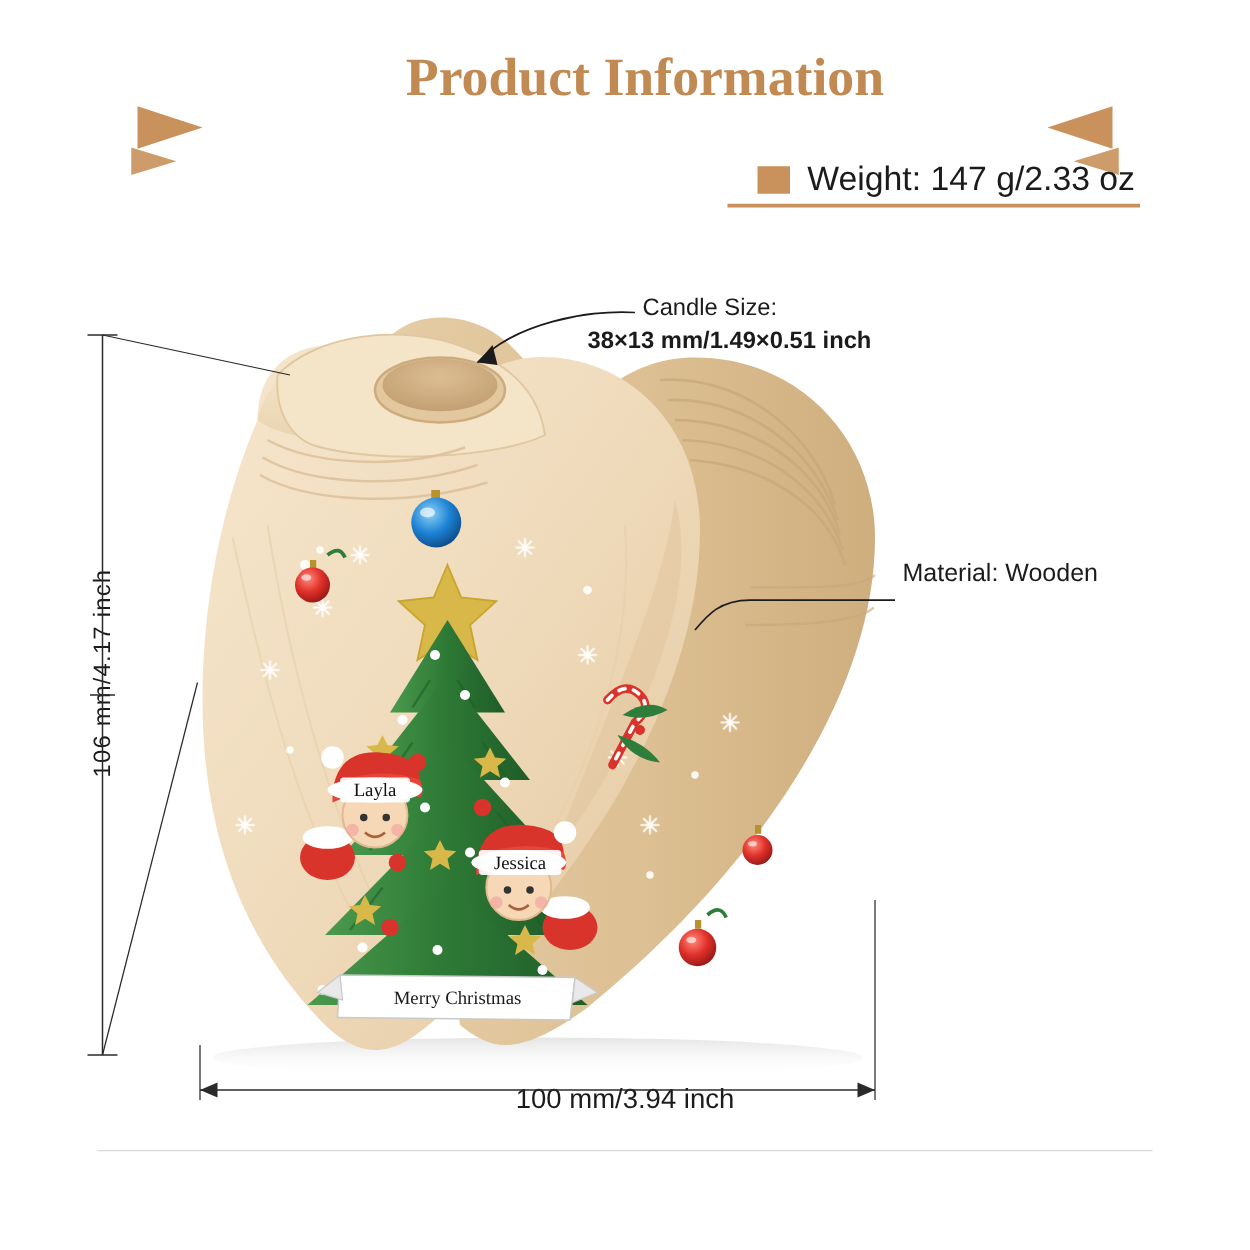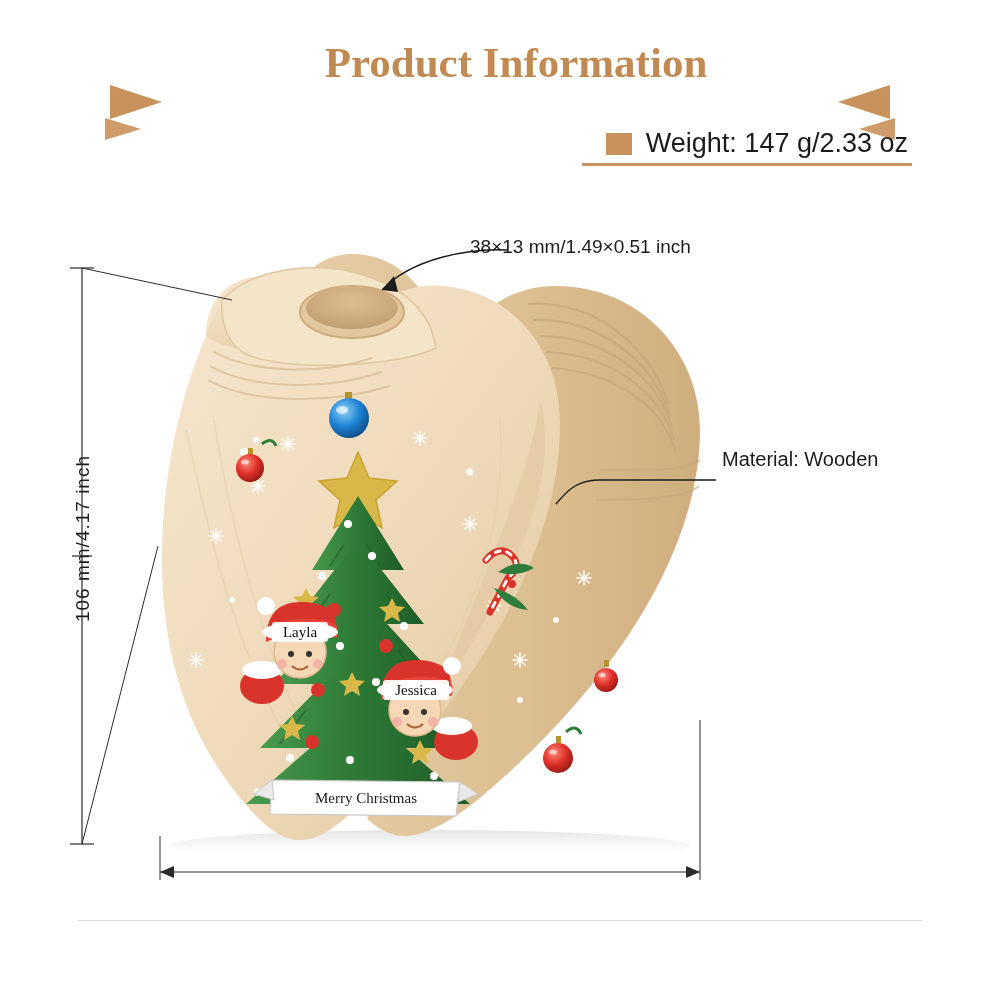--- a/index.html
+++ b/index.html
@@ -33,21 +33,21 @@
   .weight-bullet{width:26px;height:22px;background:#c9915b;display:block;}
   .weight-text{font-size:27px;color:#1b1b1b;font-family:"Liberation Sans", sans-serif;}
   .weight-underline{
     position:absolute;right:88px;top:163px;width:330px;height:3px;background:#c9915b;
   }
 
   
   .callout-candle{
     position:absolute;left:514px;top:234px;font-size:19px;color:#1b1b1b;line-height:26px;
   }
-  .callout-candle .l2{margin-left:-44px;}
+  .callout-candle .l2{margin-left:-44px;font-weight:bold;}
   .callout-material{
     position:absolute;left:722px;top:448px;font-size:20px;color:#1b1b1b;
   }
 
   
   .dim-left{
     position:absolute;left:72px;top:455px;width:40px;text-align:center;
     font-size:19px;color:#1b1b1b;
     writing-mode:vertical-rl;transform:rotate(180deg);
     letter-spacing:1px;
@@ -80,25 +80,27 @@
   </div>
   <div class="title">Product Information</div>
 
   <div class="weight-row">
     <span class="weight-bullet"></span>
     <span class="weight-text">Weight: 147 g/2.33 oz</span>
   </div>
   <div class="weight-underline"></div>
 
   <div class="callout-candle">
+    <div class="l1">Candle Size:</div>
     <div class="l2">38×13 mm/1.49×0.51 inch</div>
   </div>
   <div class="callout-material">Material: Wooden</div>
 
   <div class="dim-left">106 mm/4.17 inch</div>
+  <div class="dim-bottom">100 mm/3.94 inch</div>
 
   <div class="tips-rule"></div>
 
   <svg class="overlay" viewBox="0 0 1000 1000" xmlns="http://www.w3.org/2000/svg">
     <defs>
       <linearGradient id="woodFront" x1="0" y1="0" x2="1" y2="1">
         <stop offset="0%" stop-color="#f6e6cd"></stop>
         <stop offset="45%" stop-color="#f0dcbd"></stop>
         <stop offset="100%" stop-color="#e3c79f"></stop>
       </linearGradient>

